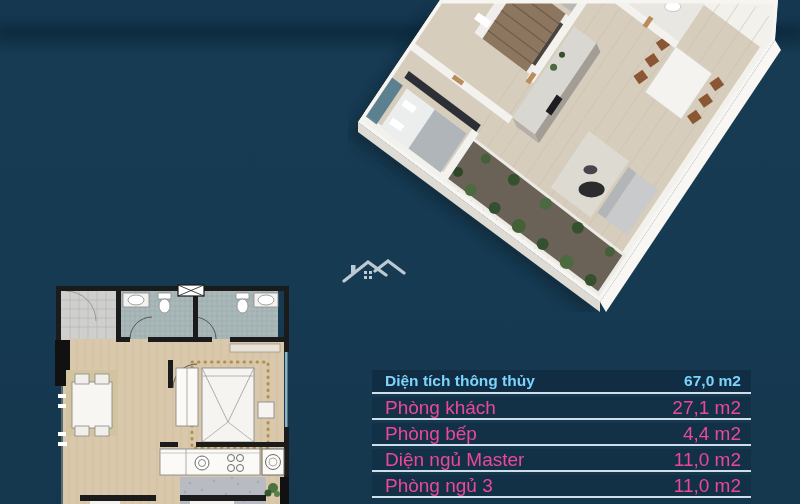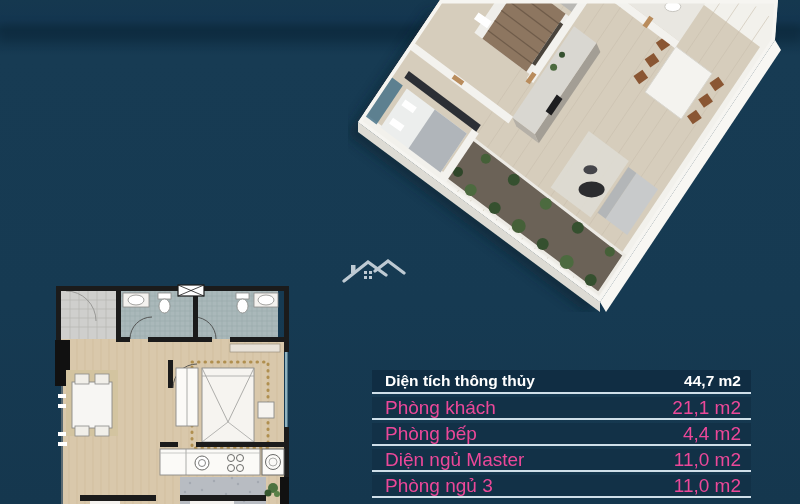--- a/index.html
+++ b/index.html
@@ -16,21 +16,21 @@
   .watermark .wm-text{
     display:block;font-size:19px;font-weight:bold;letter-spacing:1.5px;
     color:#cdd7de;margin-top:-2px;text-shadow:0 1px 2px rgba(0,0,0,.35);
   }
   .area-table{position:absolute;left:372px;top:370px;width:379px;}
   .trow{
     display:flex;justify-content:space-between;align-items:center;
     background:#123147;border-bottom:2px solid #cfdfe9;margin-bottom:3px;
     height:21px;padding:0 10px 0 13px;font-size:19px;color:#ec4899;
   }
-  .trow.header{background:#102d43;font-weight:bold;color:#ffffff;font-size:15.5px;height:22px;gap:48px;}
+  .trow.header{background:#102d43;font-weight:bold;color:#7dd3fc;font-size:15.5px;height:22px;gap:48px;}
   .trow .tvalue{font-weight:inherit;}
   .trow.header .tvalue{font-weight:bold;}
   svg{display:block;}
 </style>
 </head>
 <body>
 
 <div class="stage">
   <div class="dark-band"></div>
 
@@ -350,25 +350,25 @@
           <rect x="27" y="14" width="3" height="3"></rect>
         <rect x="22" y="19" width="3" height="3"></rect>
           <rect x="27" y="19" width="3" height="3"></rect>
       </g>
     </svg>
   </div>
 
   <div class="area-table">
     <div class="trow header">
       <span class="tlabel">Diện tích thông thủy</span>
-      <span class="tvalue">44,7 m2</span>
+      <span class="tvalue">67,0 m2</span>
     </div>
     <div class="trow">
       <span class="tlabel">Phòng khách</span>
-      <span class="tvalue">21,1 m2</span>
+      <span class="tvalue">27,1 m2</span>
     </div>
     <div class="trow">
       <span class="tlabel">Phòng bếp</span>
       <span class="tvalue">4,4 m2</span>
     </div>
     <div class="trow">
       <span class="tlabel">Diện ngủ Master</span>
       <span class="tvalue">11,0 m2</span>
     </div>
     <div class="trow">

